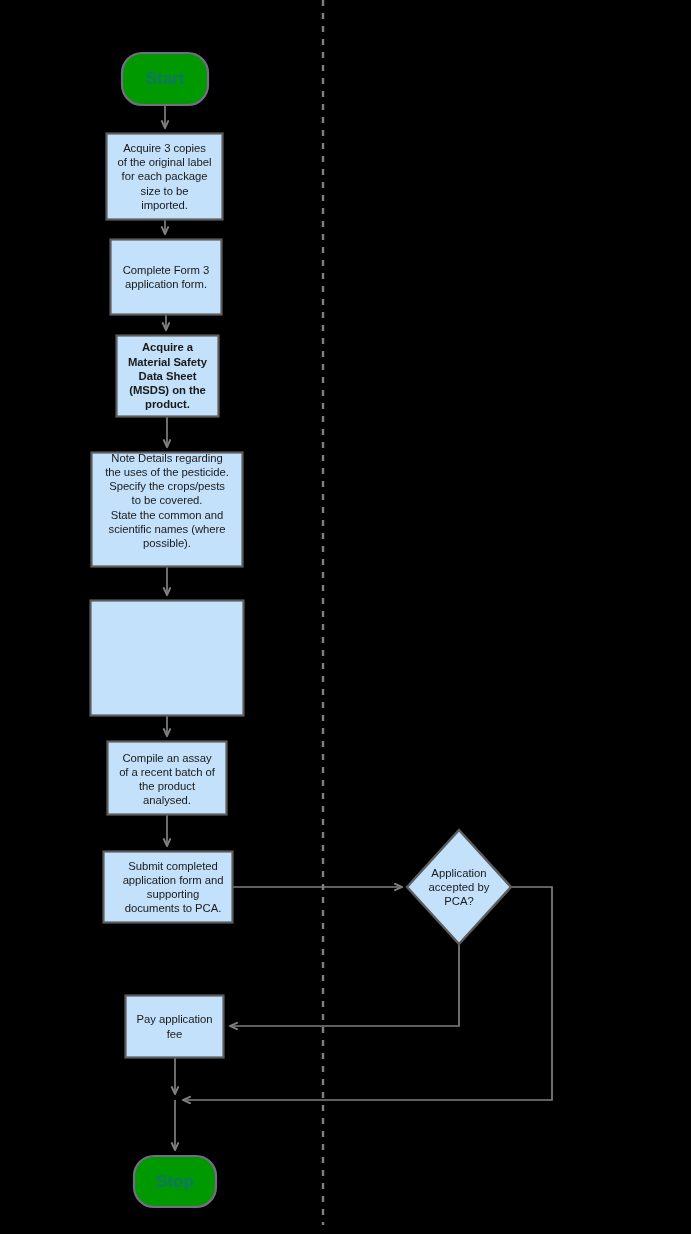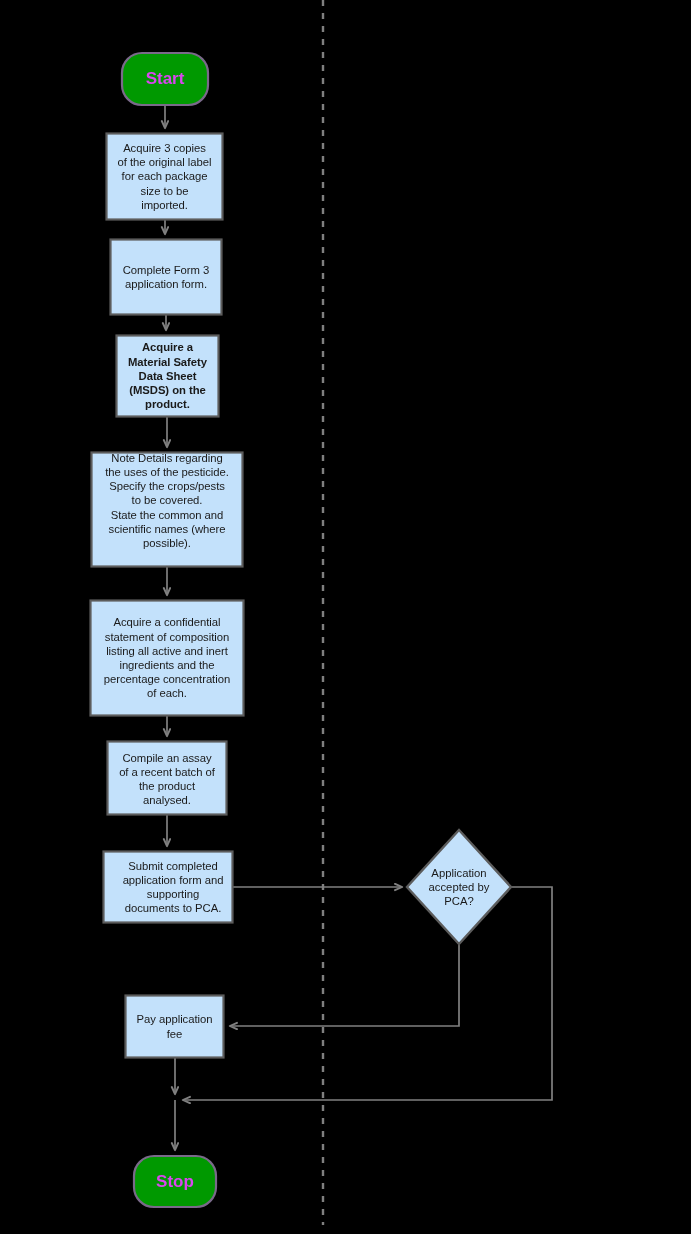--- a/index.html
+++ b/index.html
@@ -44,21 +44,21 @@
   }
   .proc-text {
     font-size: 11.3px;
     line-height: 14.2px;
     color: #1a1a1a;
     letter-spacing: -0.05px;
   }
   .term-text {
     font-size: 17px;
     font-weight: bold;
-    color: #d946ef;
+    color: #0f766e;
     line-height: 20px;
   }
   .dec-text {
     font-size: 11.3px;
     line-height: 14.2px;
     color: #1a1a1a;
   }
 </style>
 </head>
 <body>
@@ -158,28 +158,20 @@
   <div class="node-label proc-text" style="left:91px; top:452px; width:152px; height:97px;">
     <span>Note Details regarding
 the uses of the pesticide.
 Specify the crops/pests
 to be covered.
 State the common and
 scientific names (where
 possible).</span>
   </div>
 
-  <div class="node-label proc-text" style="left:90px; top:600px; width:154px; height:116px;">
-    <span>Acquire a  confidential
-statement of composition
-listing all active and inert
-ingredients and the
-percentage concentration
-of each.</span>
-  </div>
 
   <div class="node-label proc-text" style="left:107px; top:741px; width:120px; height:76px;justify-content:center;">
     <span>Compile an assay
 of a recent batch of
 the product
 analysed.</span>
   </div>
 
   <div class="node-label proc-text" style="left:103px; top:851px; width:140px; height:72px;">
     <span>Submit completed

